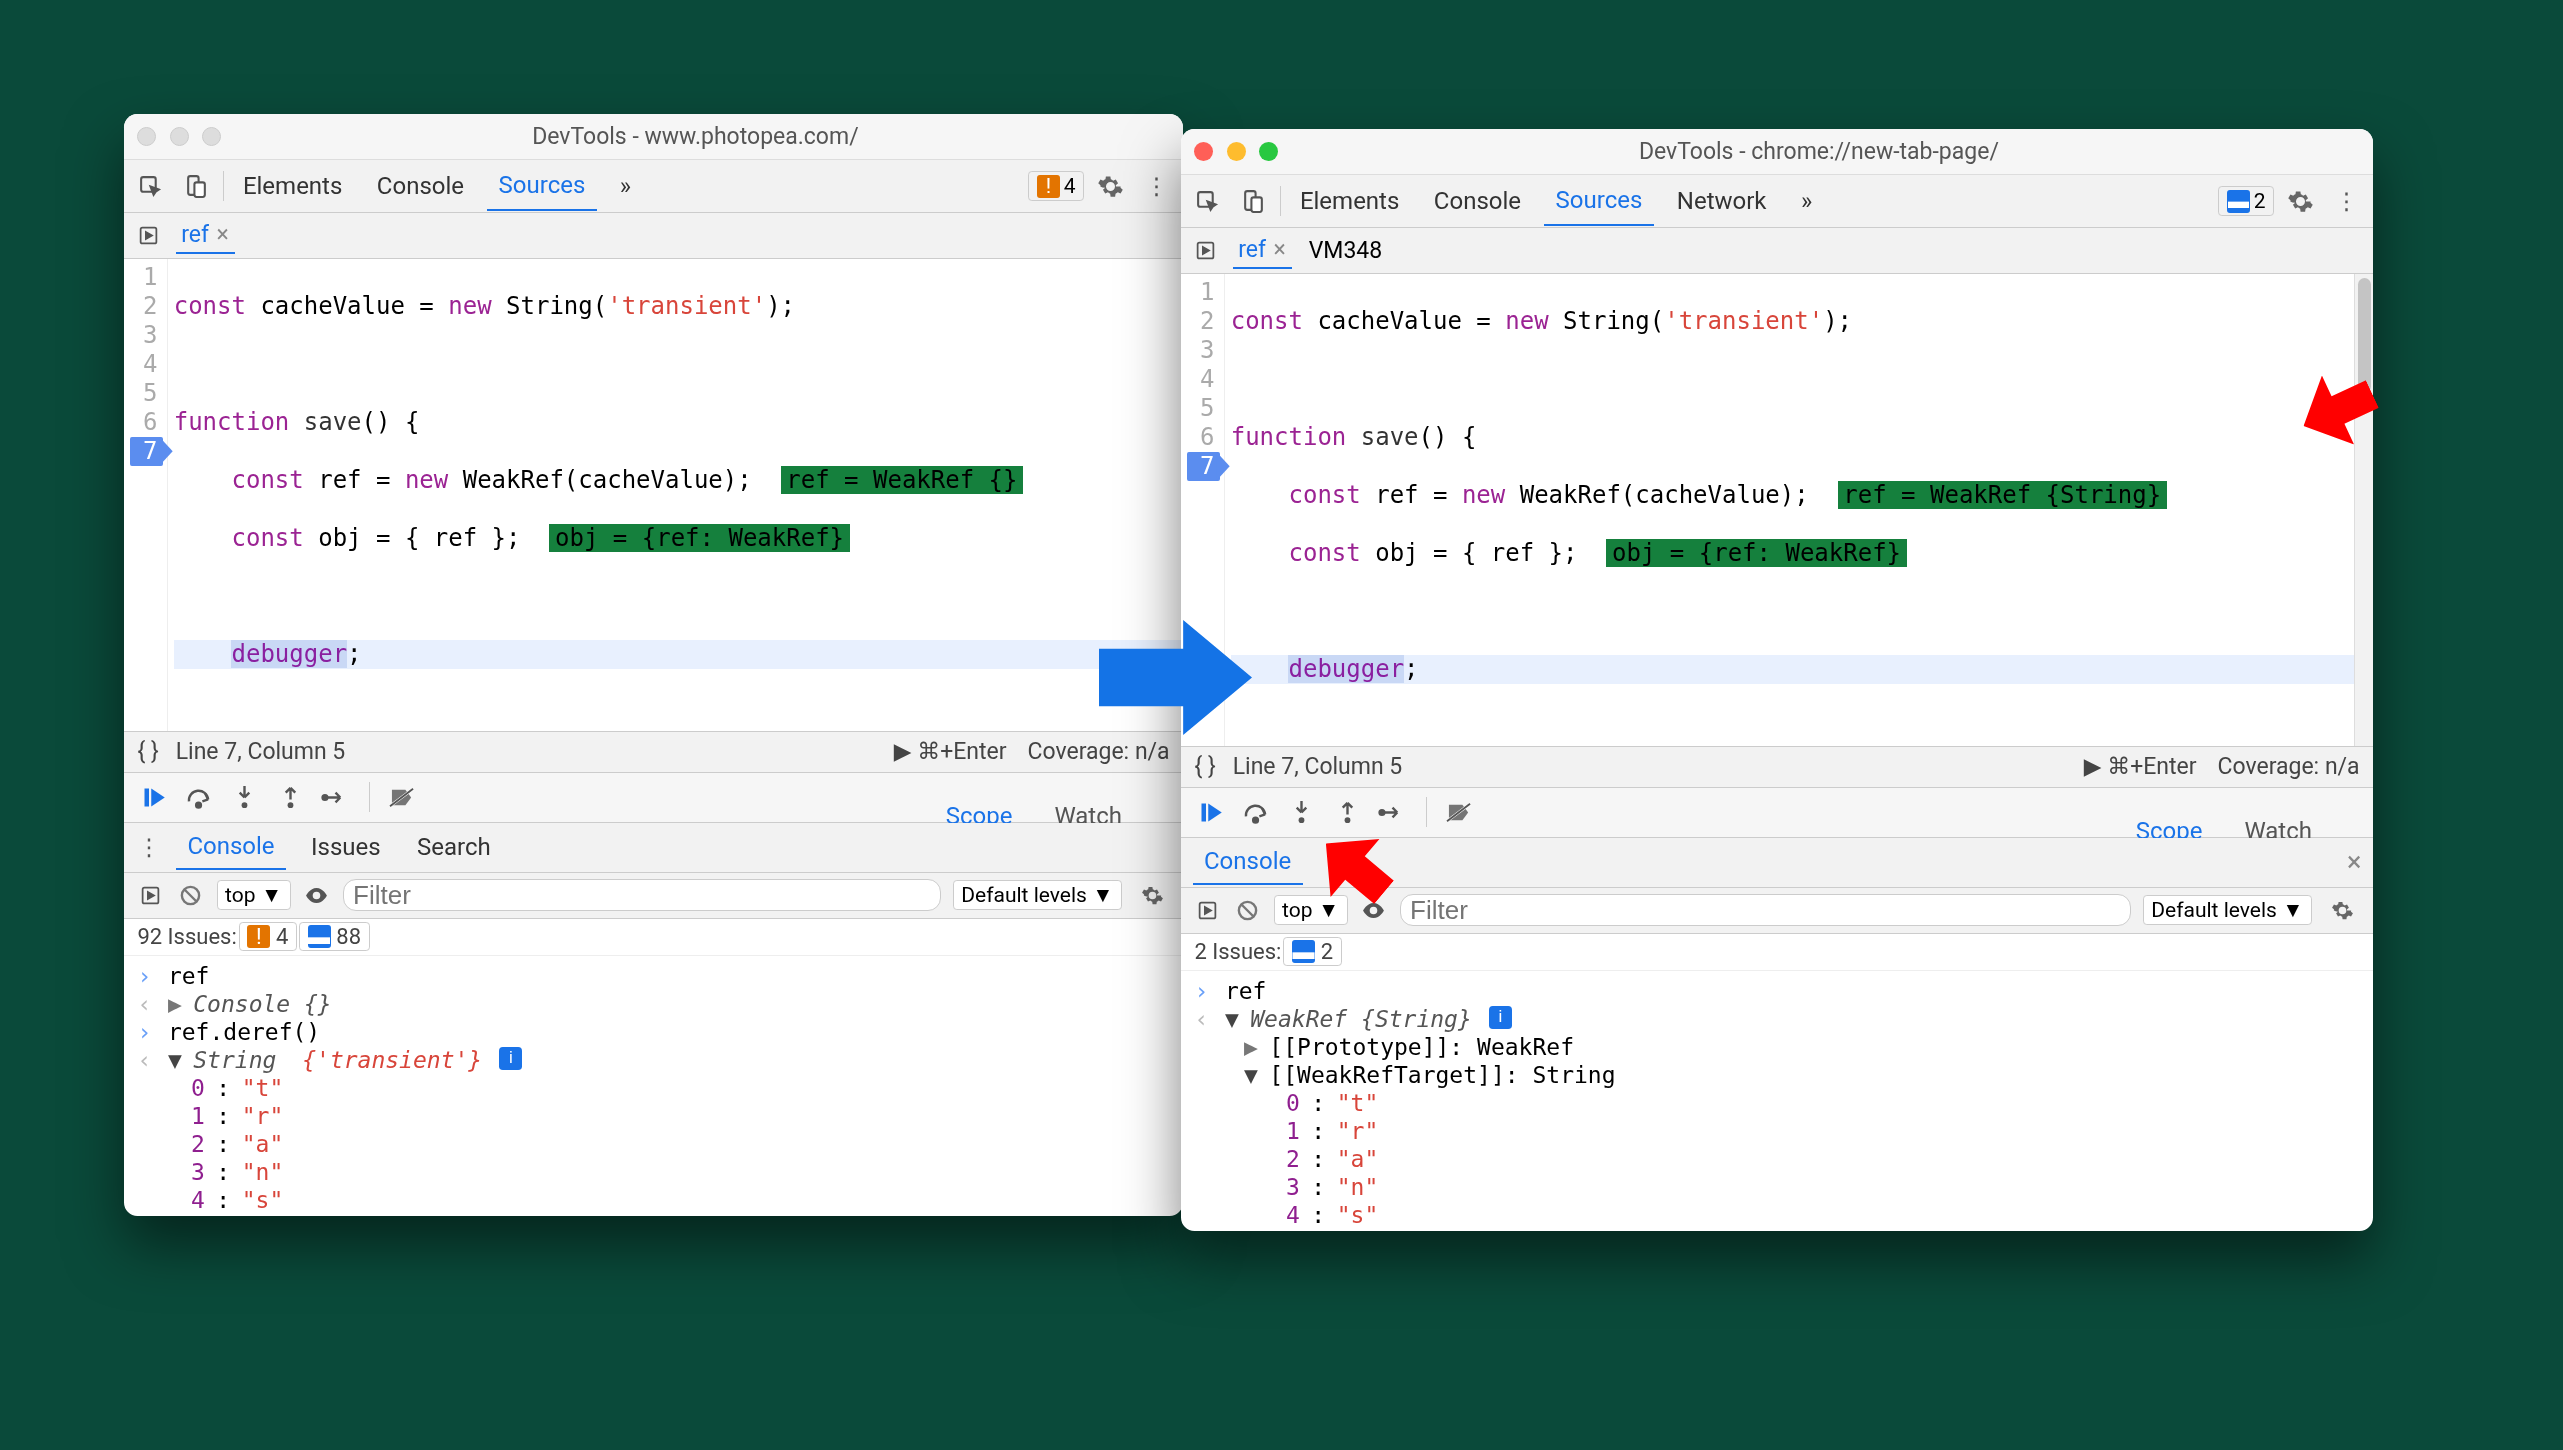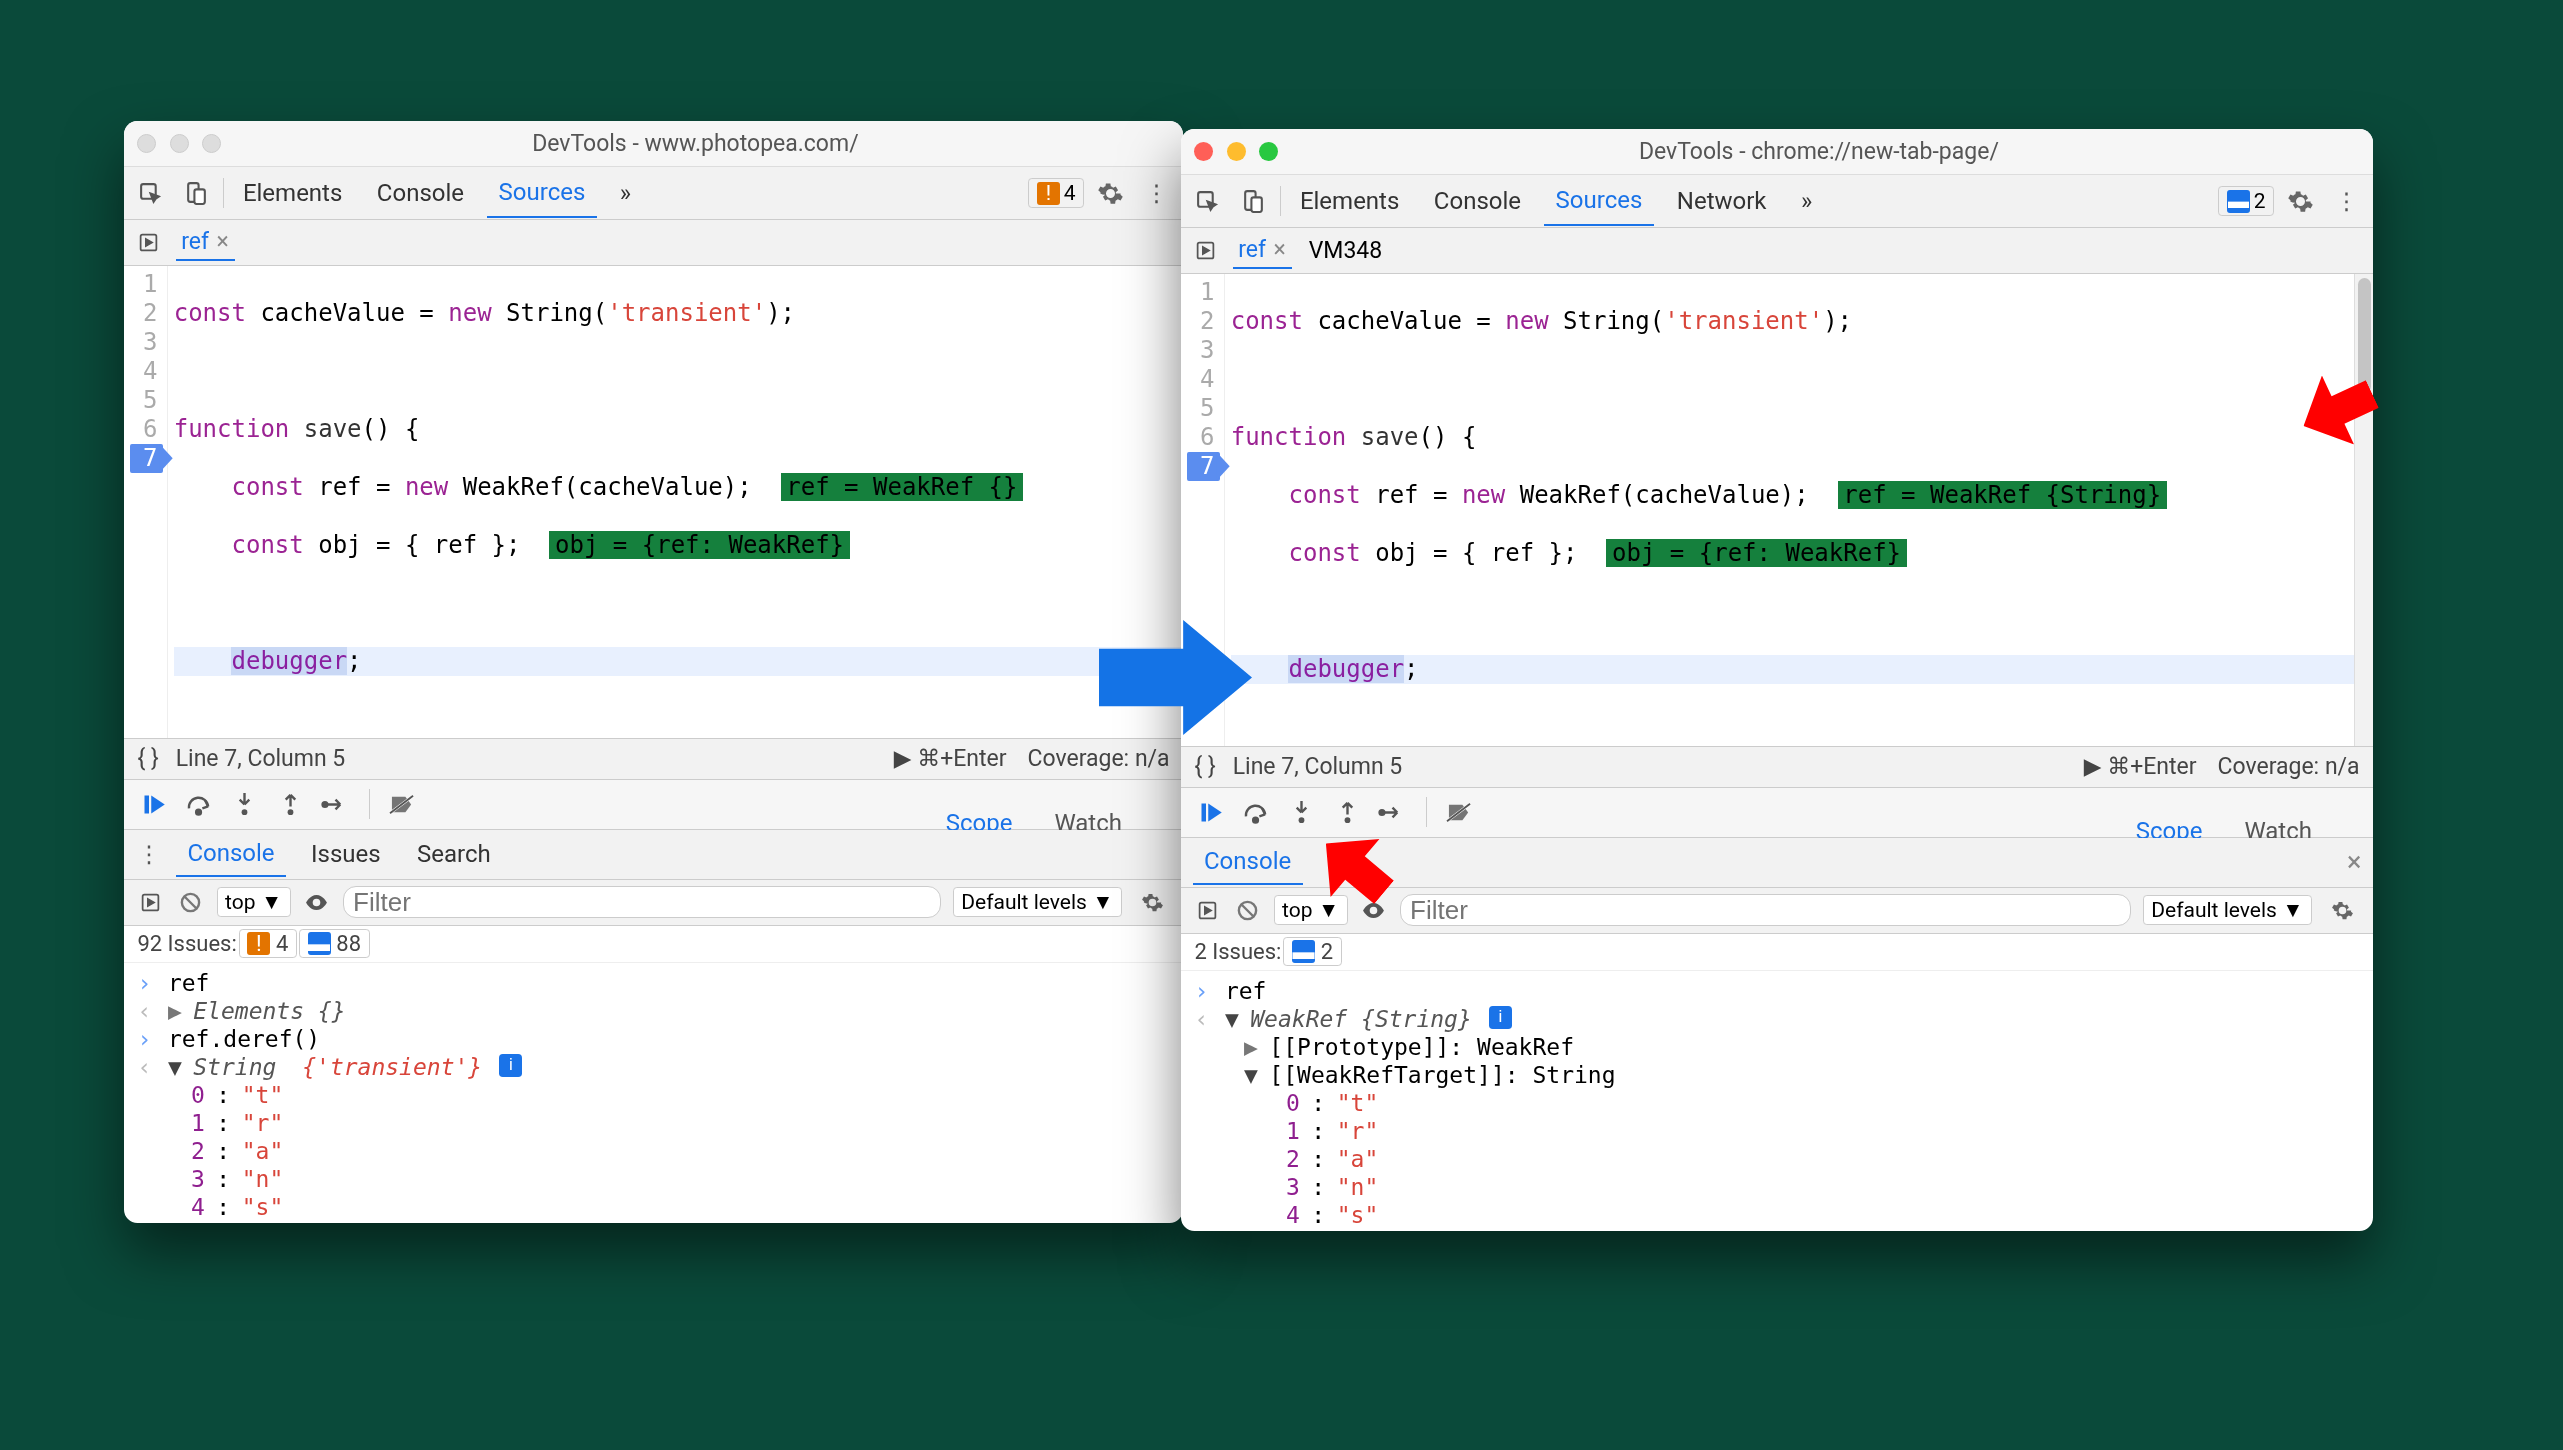--- a/index.html
+++ b/index.html
@@ -93,21 +93,21 @@
   .arrow-red {
     position:absolute; width:76px; height:76px; background:#ff0000;
   }
   .arrow-red.point-left { clip-path: polygon(0 50%, 50% 0, 50% 30%, 100% 30%, 100% 70%, 50% 70%, 50% 100%); transform:rotate(-25deg);}
   .arrow-red.point-down-left { clip-path: polygon(0 50%, 50% 0, 50% 30%, 100% 30%, 100% 70%, 50% 70%, 50% 100%); transform:rotate(40deg);}
   svg { display:block; }
 </style>
 </head>
 <body>
 
-<div class="window" style="left:124px; top:121px; width:1059px; height:1102px;">
+<div class="window" style="left:124px; top:114px; width:1059px; height:1102px;">
   <div class="titlebar">
     <div class="traffic">
       <div class="dot off"></div>
       <div class="dot off"></div>
       <div class="dot off"></div>
     </div>
     <div class="title">DevTools - www.photopea.com/</div>
   </div>
 
   <div class="toolbar">
@@ -287,21 +287,21 @@
   </div>
 
   <div class="consolebody" style="flex:1; position:relative;">
     <div class="crow">
         <span class="mark" style="color:#6aa0f8;">›</span>
         <span>ref</span>
       </div>
     <div class="crow">
         <span class="mark" style="color:#bbb;">‹</span>
         <span style="color:#777;">▶ </span>
-        <span class="em">Elements {}</span>
+        <span class="em">Console {}</span>
       </div>
     <div class="crow">
         <span class="mark" style="color:#6aa0f8;">›</span>
         <span>ref.deref()</span>
       </div>
     <div class="crow">
         <span class="mark" style="color:#bbb;">‹</span>
         <span style="color:#444;">▼ </span>
         <span class="em">String <span style="color:#d8453a;font-style:italic;margin-left:12px;">{'transient'}</span></span>
         <span class="info-i">i</span>

